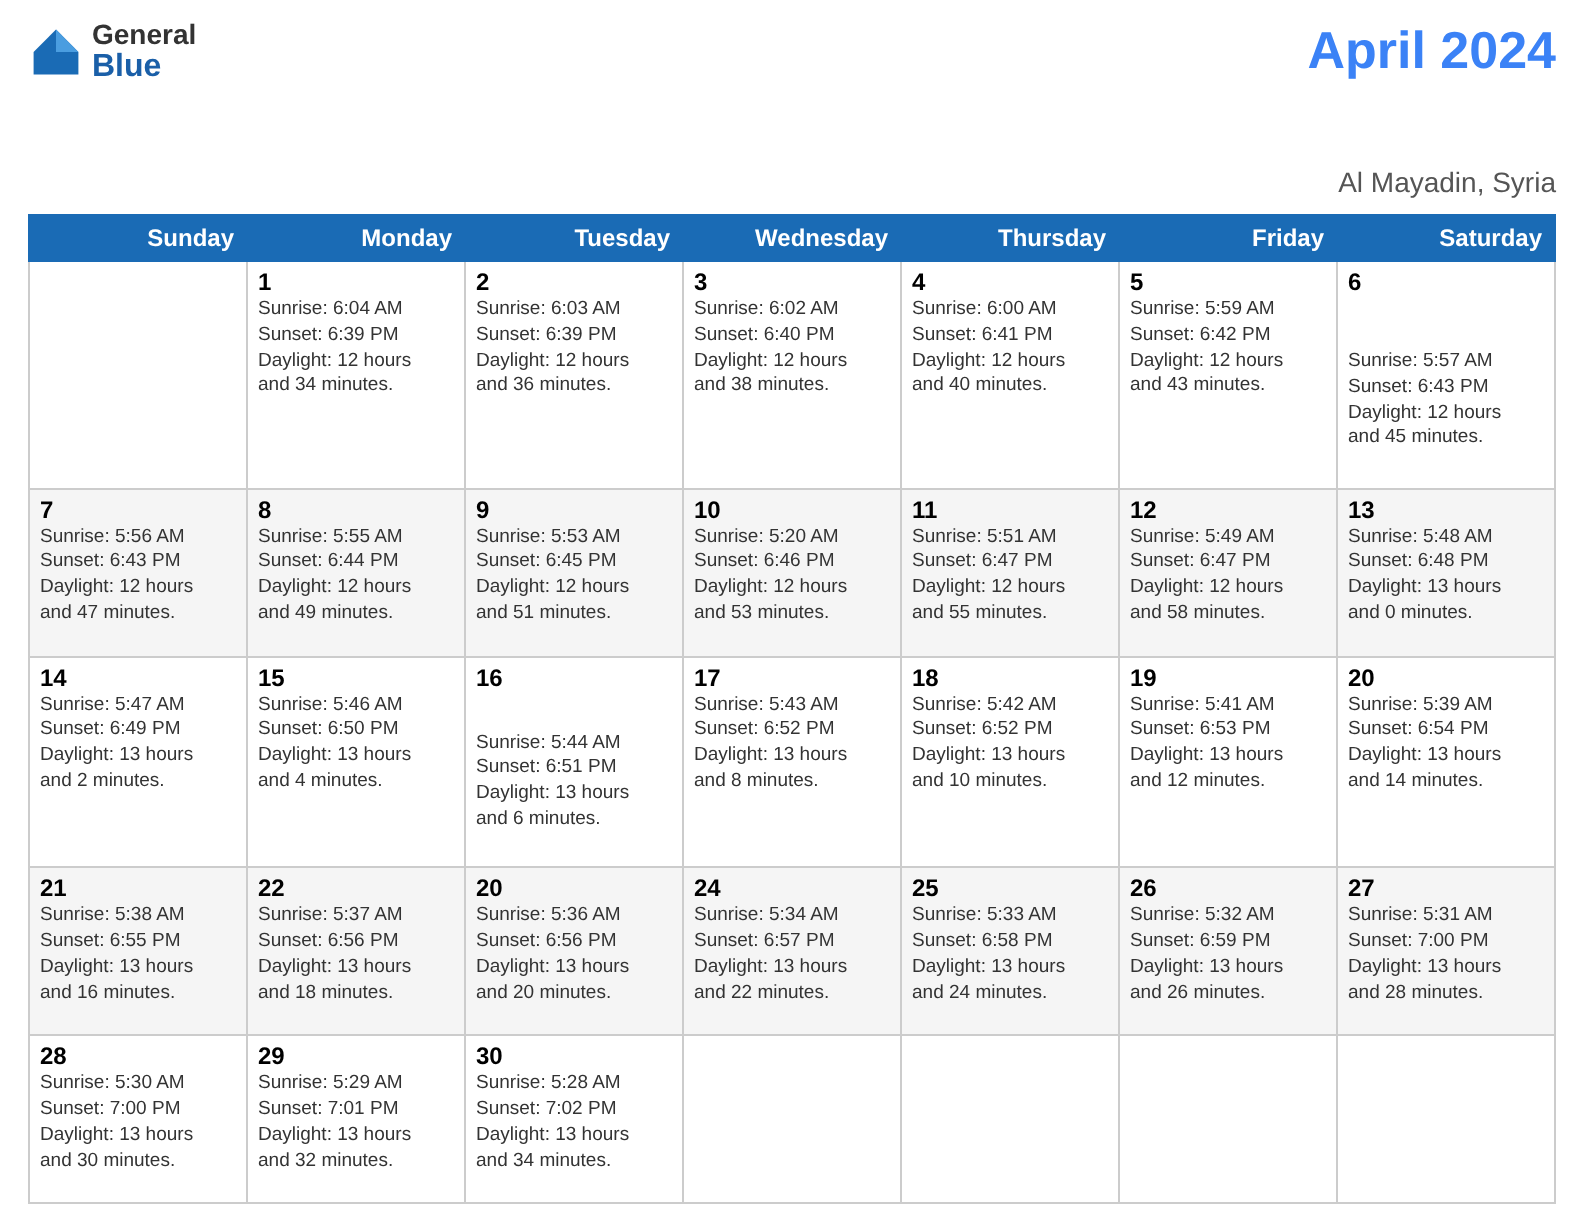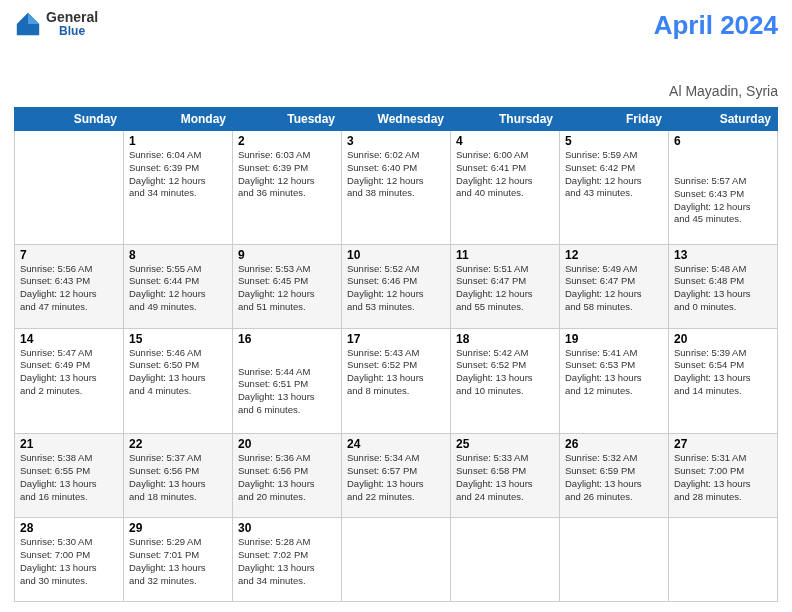--- a/index.html
+++ b/index.html
@@ -26,29 +26,28 @@
     }
     .logo {
       display: flex;
       align-items: center;
       gap: 4px;
     }
     .logo-text {
       display: flex;
       flex-direction: column;
       line-height: 1.1;
-      text-align: center;
     }
     .logo-general {
       font-size: 14px;
       font-weight: bold;
       color: #333;
     }
     .logo-blue {
-      font-size: 12px;
+      font-size: 16px;
       font-weight: bold;
       color: #1a5fa8;
     }
     .logo-icon {
       width: 28px;
       height: 28px;
     }
     .title-section {
       text-align: right;
     }
@@ -203,21 +202,21 @@
           </td>
           <td>
             <span class="day-num">9</span>
             <div class="day-info" style="white-space: pre-line;">Sunrise: 5:53 AM
 Sunset: 6:45 PM
 Daylight: 12 hours
 and 51 minutes.</div>
           </td>
           <td>
             <span class="day-num">10</span>
-            <div class="day-info" style="white-space: pre-line;">Sunrise: 5:52 AM
+            <div class="day-info" style="white-space: pre-line;">Sunrise: 5:20 AM
 Sunset: 6:46 PM
 Daylight: 12 hours
 and 53 minutes.</div>
           </td>
           <td>
             <span class="day-num">11</span>
             <div class="day-info" style="white-space: pre-line;">Sunrise: 5:51 AM
 Sunset: 6:47 PM
 Daylight: 12 hours
 and 55 minutes.</div>

